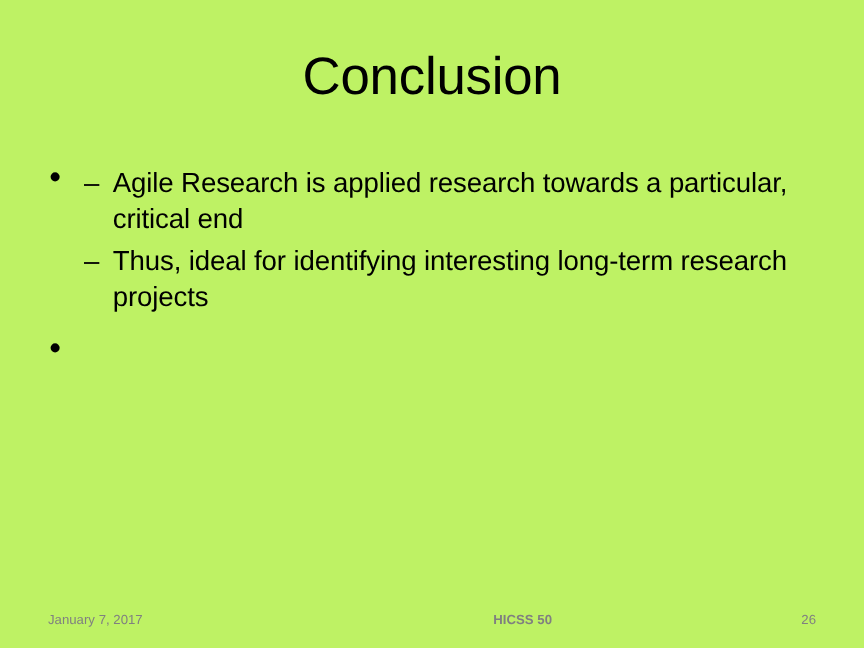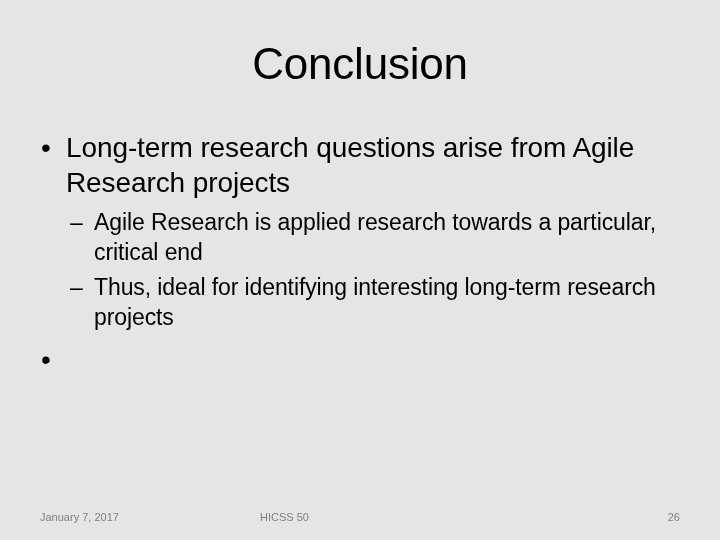--- a/index.html
+++ b/index.html
@@ -8,21 +8,21 @@
     padding: 0;
     background: #ffffff;
   }
   body {
     font-family: "Liberation Sans", sans-serif;
   }
   #slide {
     position: relative;
     width: 720px;
     height: 540px;
-    background: #e5e5e5;
+    background: #bef264;
     overflow: hidden;
   }
 
   
   .slide-title {
     position: absolute;
     left: 0;
     top: 38px;
     width: 720px;
     text-align: center;
@@ -100,35 +100,34 @@
   }
   .footer-item {
     position: absolute;
     top: 10px;
     font-size: 11px;
     line-height: 14px;
     color: #808080;
     white-space: nowrap;
   }
   .footer-date  { left: 40px; text-align: right; }
-  .footer-center{ left: 260px; width: 200px; text-align: left; }
+  .footer-center{ left: 260px; width: 200px; text-align: right; font-weight: bold; }
   .footer-page  { right: 40px; text-align: right; }
 </style>
 </head>
 <body>
 
 <div id="slide">
 
   <div class="slide-title">Conclusion</div>
 
   <div class="body-area">
 
     <div class="bullet-l1">
       <span class="marker">•</span>
-      <span class="bullet-text">Long-term research questions arise from Agile Research projects</span>
     </div>
 
     <div class="sub-group">
       <div class="bullet-l2">
         <span class="marker">–</span>
         <span class="bullet-text">Agile Research is applied research towards a particular, critical end</span>
       </div>
       <div class="bullet-l2">
         <span class="marker">–</span>
         <span class="bullet-text">Thus, ideal for identifying interesting long-term research projects</span>

